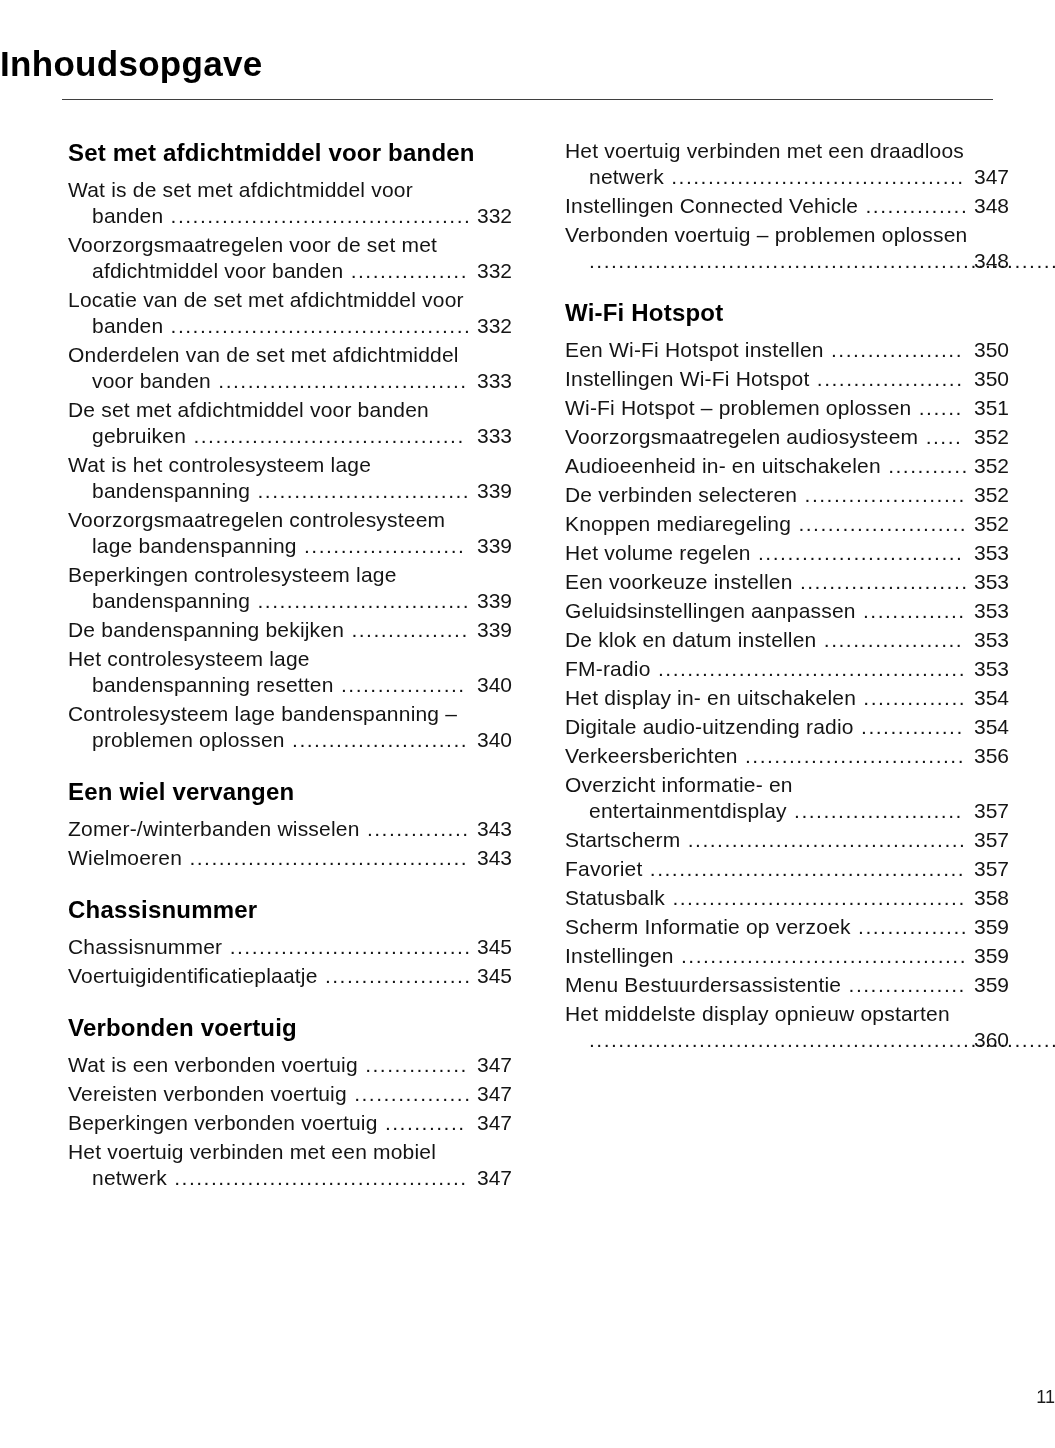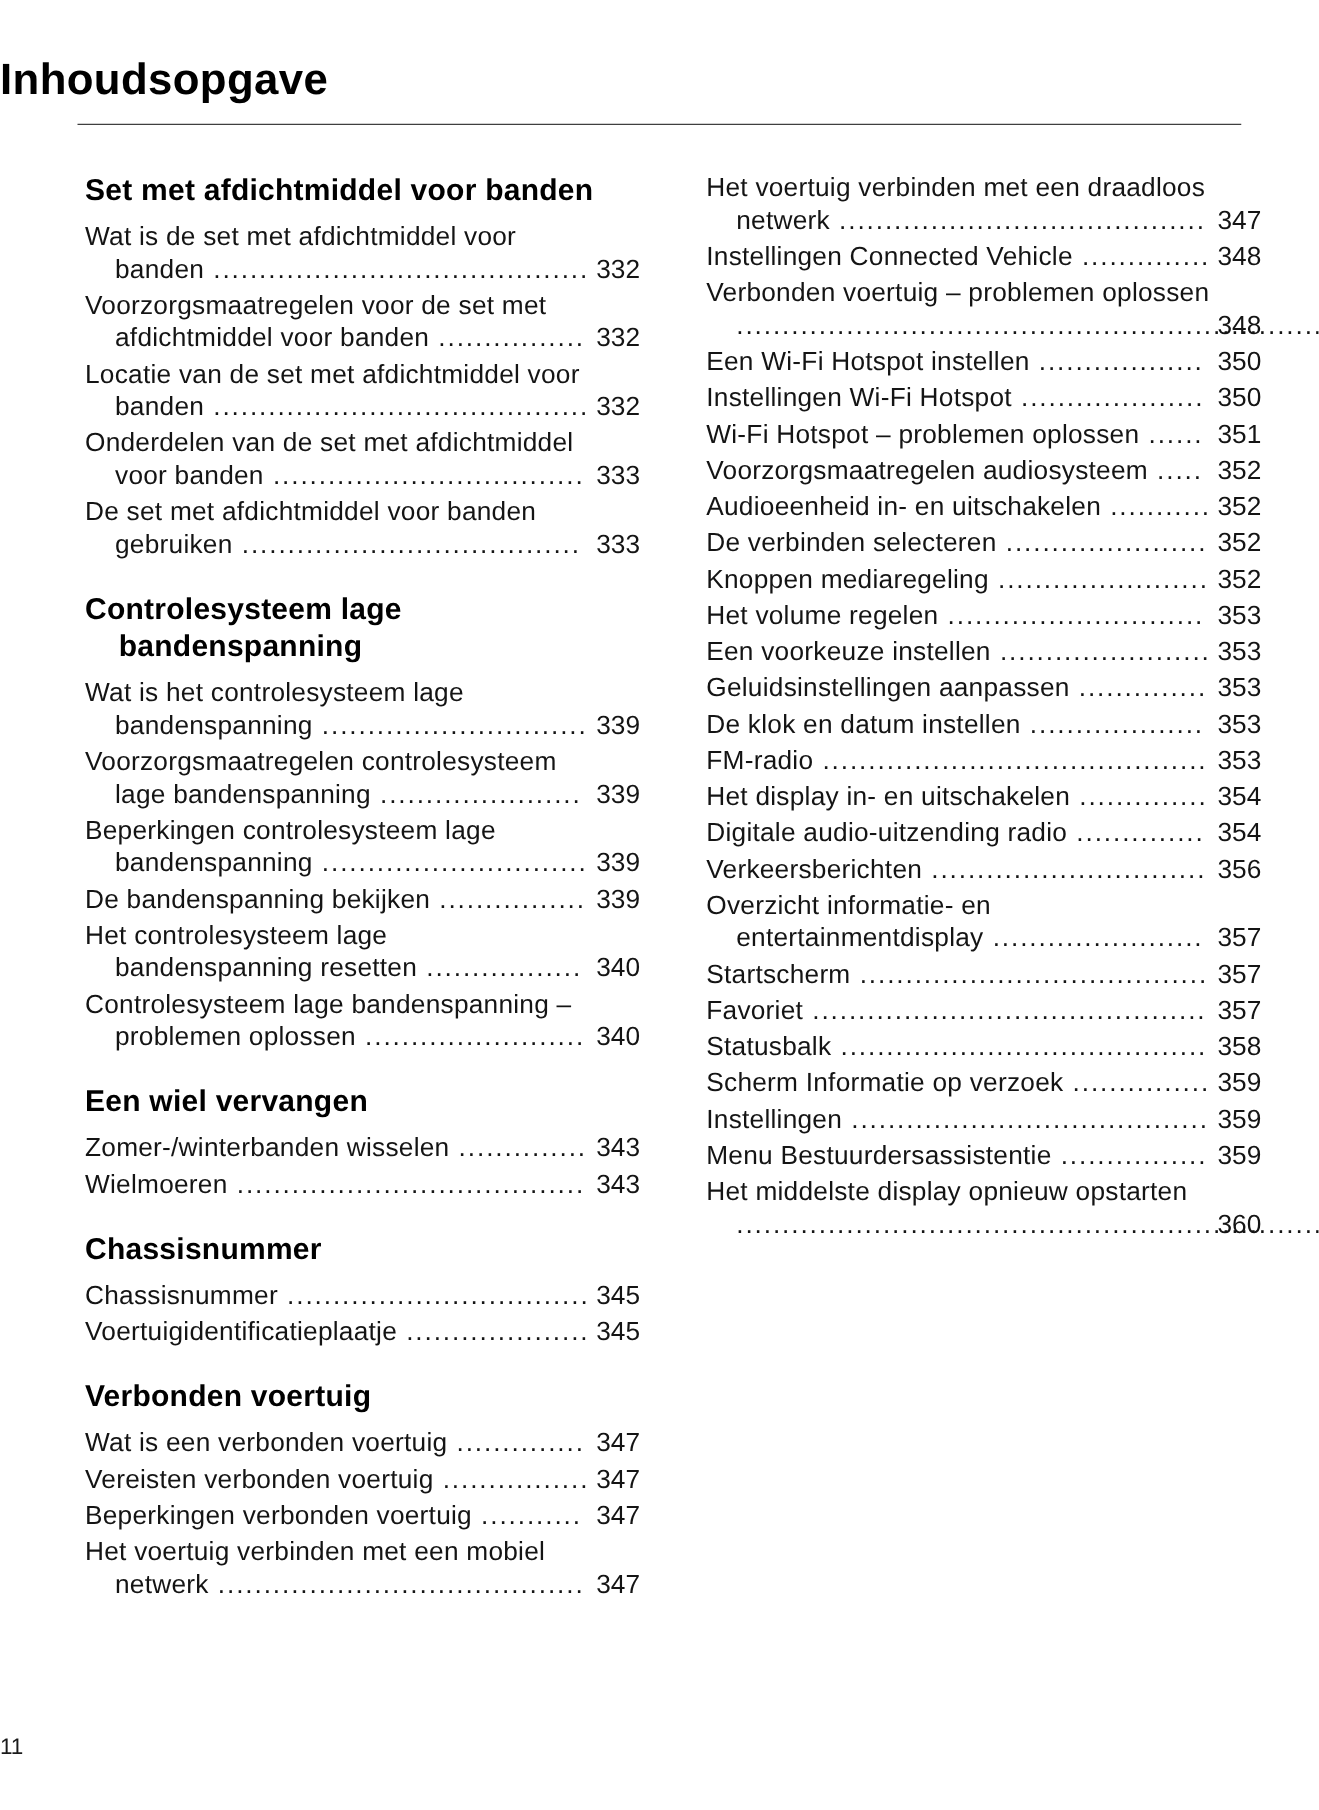--- a/index.html
+++ b/index.html
@@ -59,21 +59,21 @@
     position: absolute;
     right: 0;
     bottom: 0;
     text-indent: 0;
     letter-spacing: 0;
   }
   .footer-page {
     position: absolute;
     left: 0; right: 0;
     bottom: 40px;
-    text-align: left;
+    text-align: right;
     font-size: 18px;
     color: #1a1a1a;
   }
 </style>
 </head>
 <body>
 
 <div class="page-title">Inhoudsopgave</div>
 <hr class="title-rule">
 
@@ -81,21 +81,20 @@
   <div class="col">
       <div class="toc-section">
         <div class="sec-heading">Set met afdichtmiddel voor banden</div>
         <div class="entry"><span class="label">Wat is de set met afdichtmiddel voor banden</span><span class="dots"> .........................................</span><span class="num">332</span></div>
         <div class="entry"><span class="label">Voorzorgsmaatregelen voor de set met afdichtmiddel voor banden</span><span class="dots"> ................</span><span class="num">332</span></div>
         <div class="entry"><span class="label">Locatie van de set met afdichtmiddel voor banden</span><span class="dots"> .........................................</span><span class="num">332</span></div>
         <div class="entry"><span class="label">Onderdelen van de set met afdichtmiddel voor banden</span><span class="dots"> ..................................</span><span class="num">333</span></div>
         <div class="entry"><span class="label">De set met afdichtmiddel voor banden gebruiken</span><span class="dots"> .....................................</span><span class="num">333</span></div>
       </div>
       <div class="toc-section">
-        <div class="sec-heading">Controlesysteem lage bandenspanning</div>
         <div class="entry"><span class="label">Wat is het controlesysteem lage bandenspanning</span><span class="dots"> .............................</span><span class="num">339</span></div>
         <div class="entry"><span class="label">Voorzorgsmaatregelen controlesysteem lage bandenspanning</span><span class="dots"> ......................</span><span class="num">339</span></div>
         <div class="entry"><span class="label">Beperkingen controlesysteem lage bandenspanning</span><span class="dots"> .............................</span><span class="num">339</span></div>
         <div class="entry"><span class="label">De bandenspanning bekijken</span><span class="dots"> ................</span><span class="num">339</span></div>
         <div class="entry"><span class="label">Het controlesysteem lage bandenspanning resetten</span><span class="dots"> .................</span><span class="num">340</span></div>
         <div class="entry"><span class="label">Controlesysteem lage bandenspanning – problemen oplossen</span><span class="dots"> ........................</span><span class="num">340</span></div>
       </div>
       <div class="toc-section">
         <div class="sec-heading">Een wiel vervangen</div>
         <div class="entry"><span class="label">Zomer-/winterbanden wisselen</span><span class="dots"> ..............</span><span class="num">343</span></div>
@@ -114,20 +113,21 @@
         <div class="entry"><span class="label">Het voertuig verbinden met een mobiel netwerk</span><span class="dots"> ........................................</span><span class="num">347</span></div>
       </div>
     </div>
   <div class="col">
       <div class="toc-section">
         <div class="entry"><span class="label">Het voertuig verbinden met een draadloos netwerk</span><span class="dots"> ........................................</span><span class="num">347</span></div>
         <div class="entry"><span class="label">Instellingen Connected Vehicle</span><span class="dots"> ..............</span><span class="num">348</span></div>
         <div class="entry"><span class="label">Verbonden voertuig – problemen oplossen</span><span class="dots newline">.............................................................................................................................................................................................................................................................................................................</span><span class="num">348</span></div>
       </div>
       <div class="toc-section">
+        <div class="sec-heading">Wi-Fi Hotspot</div>
         <div class="entry"><span class="label">Een Wi-Fi Hotspot instellen</span><span class="dots"> ..................</span><span class="num">350</span></div>
         <div class="entry"><span class="label">Instellingen Wi-Fi Hotspot</span><span class="dots"> ....................</span><span class="num">350</span></div>
         <div class="entry"><span class="label">Wi-Fi Hotspot – problemen oplossen</span><span class="dots"> ......</span><span class="num">351</span></div>
       </div>
       <div class="toc-section">
         <div class="entry"><span class="label">Voorzorgsmaatregelen audiosysteem</span><span class="dots"> .....</span><span class="num">352</span></div>
         <div class="entry"><span class="label">Audioeenheid in- en uitschakelen</span><span class="dots"> ...........</span><span class="num">352</span></div>
         <div class="entry"><span class="label">De verbinden selecteren</span><span class="dots"> ......................</span><span class="num">352</span></div>
         <div class="entry"><span class="label">Knoppen mediaregeling</span><span class="dots"> .......................</span><span class="num">352</span></div>
         <div class="entry"><span class="label">Het volume regelen</span><span class="dots"> ............................</span><span class="num">353</span></div>

